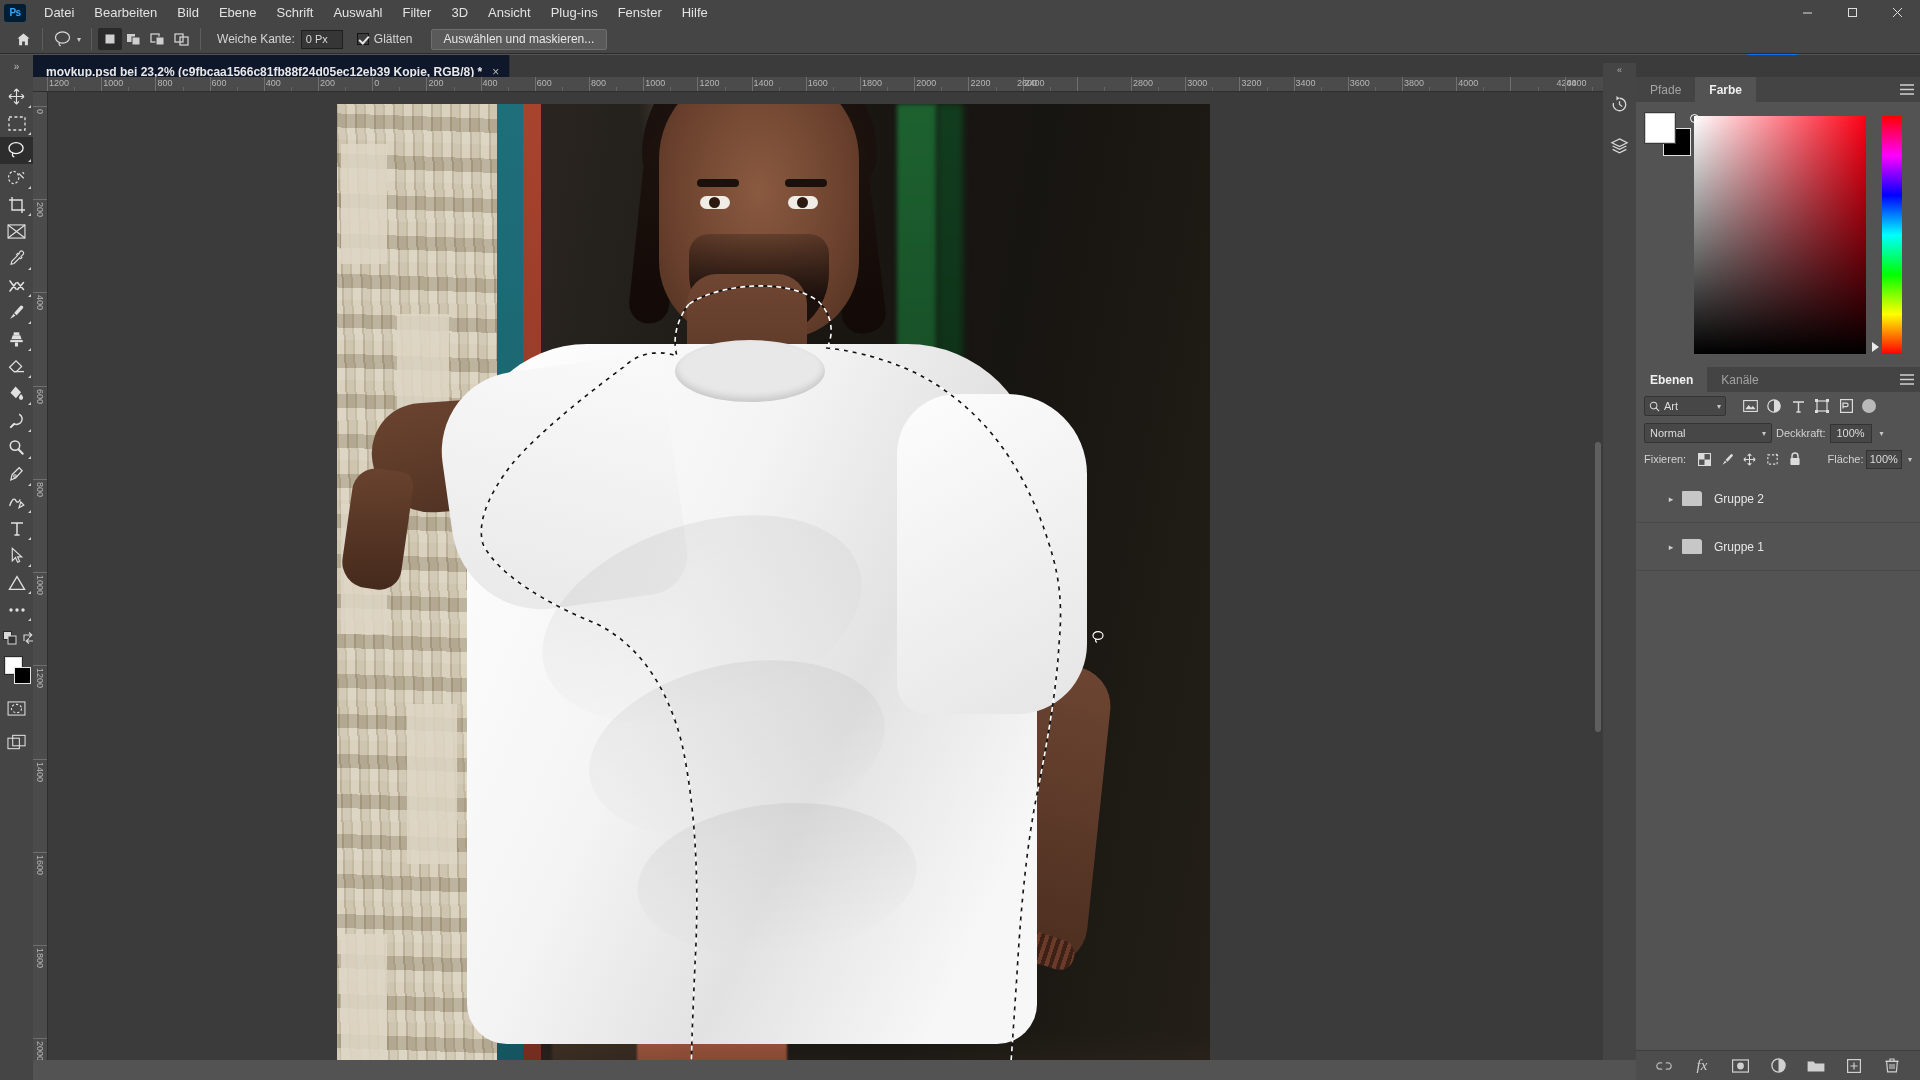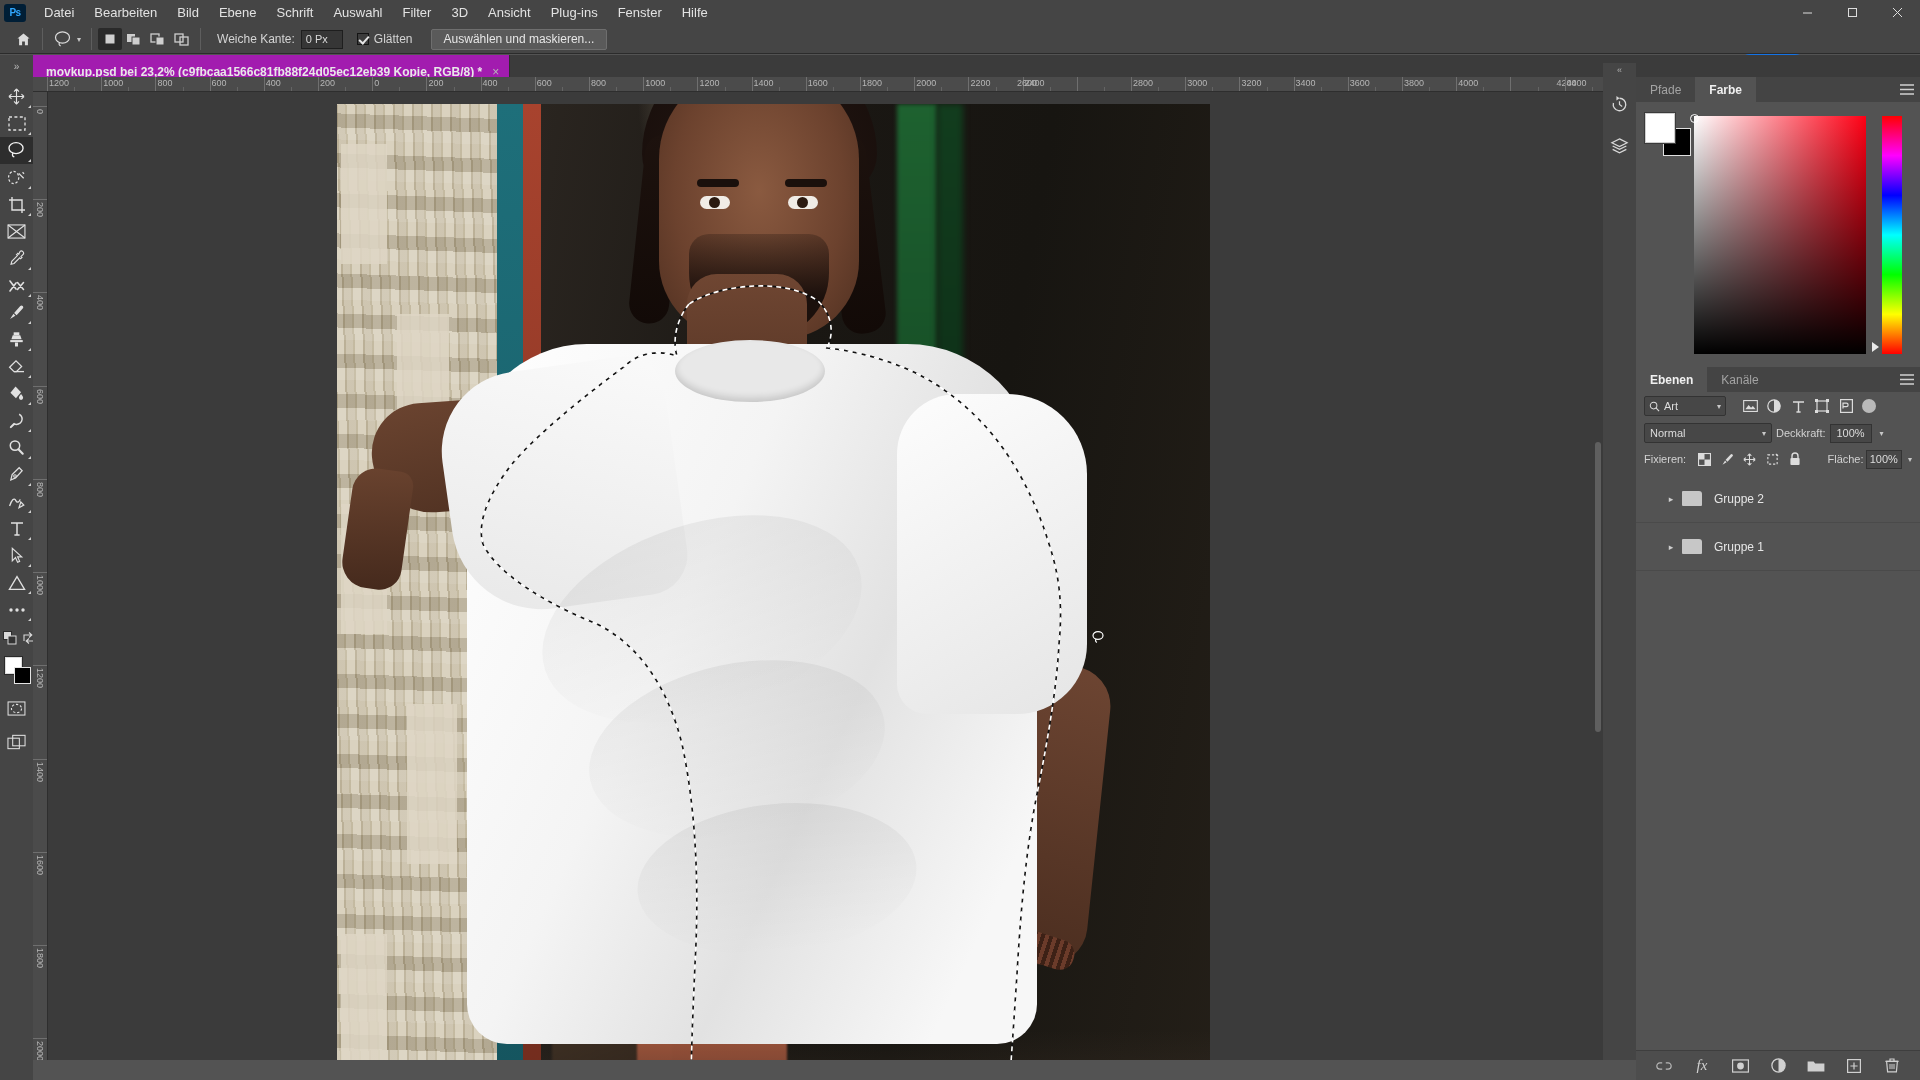--- a/index.html
+++ b/index.html
@@ -38,21 +38,21 @@
   .opt-btn { height:21px; background:#5a5a5a; border:1px solid #6e6e6e; border-radius:2px;
              color:#e6e6e6; font-size:12px; padding:0 12px; line-height:19px; margin-left:18px; }
   .share-btn { background:#1473e6; color:#fff; border-radius:11px; height:22px; padding:0 18px;
                font-size:12px; line-height:22px; border:none; }
   .optright { position:absolute; right:6px; top:25px; height:29px; display:flex; align-items:center; gap:2px;}
 
   
   .tabbar { position:absolute; left:0; top:55px; width:1920px; height:22px; background:#3b3b3b; }
   .leftcollapse { position:absolute; left:0; top:55px; width:33px; height:22px; background:#454545;
                   color:#bbb; font-size:10px; display:flex; align-items:center; justify-content:center;}
-  .doctab { position:absolute; left:33px; top:55px; height:22px; background:#a21caf;
+  .doctab { position:absolute; left:33px; top:55px; height:22px; background:#0f172a;
             display:flex; align-items:center; padding:12px 10px 0 13px; border-right:1px solid #2e2e2e; }
   .doctab-title { font-size:12px; font-weight:bold; color:#e8e8e8; white-space:nowrap; }
   .doctab-close { margin-left:10px; color:#b8b8b8; font-size:12px; }
 
   
   .toolbar { position:absolute; left:0; top:77px; width:33px; height:1003px; background:#454545; padding-top:6px;}
   .tool { width:33px; height:27px; position:relative; display:flex; align-items:center; justify-content:center; }
   .tool.active { background:#2d2d2d; }
   .tool .corner { position:absolute; right:2px; bottom:2px; width:0; height:0;
                   border-left:3px solid transparent; border-bottom:3px solid #d0d0d0; }

